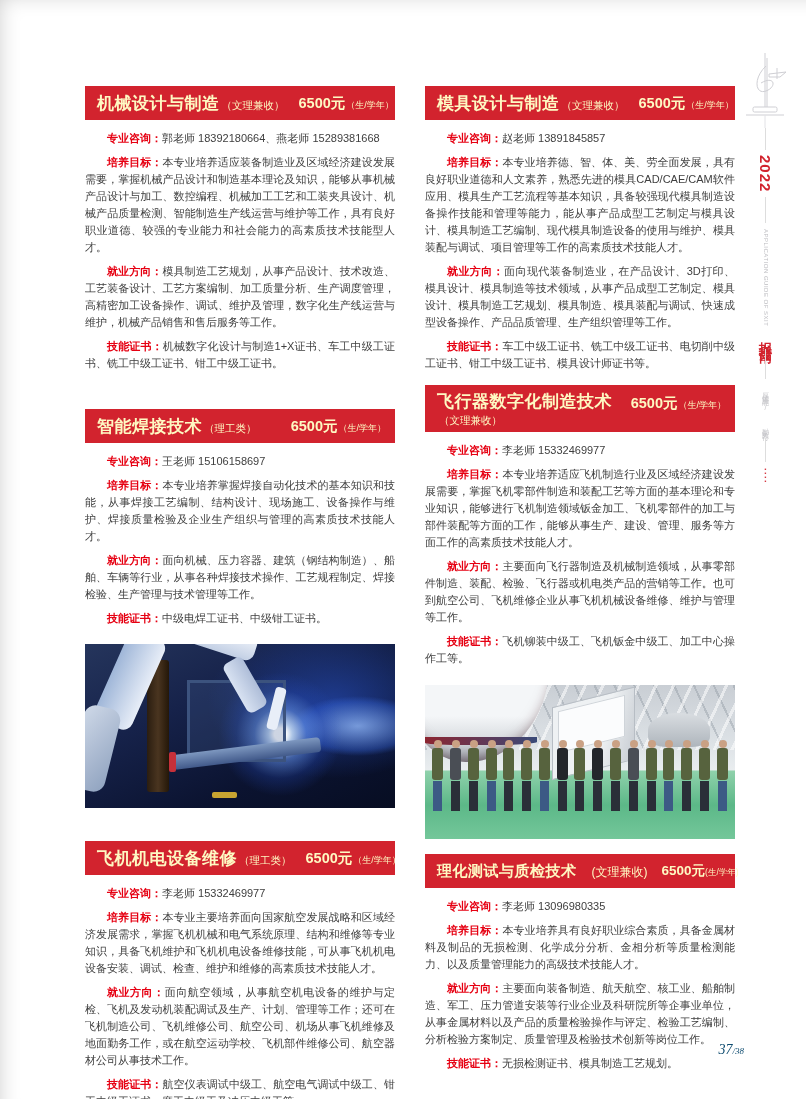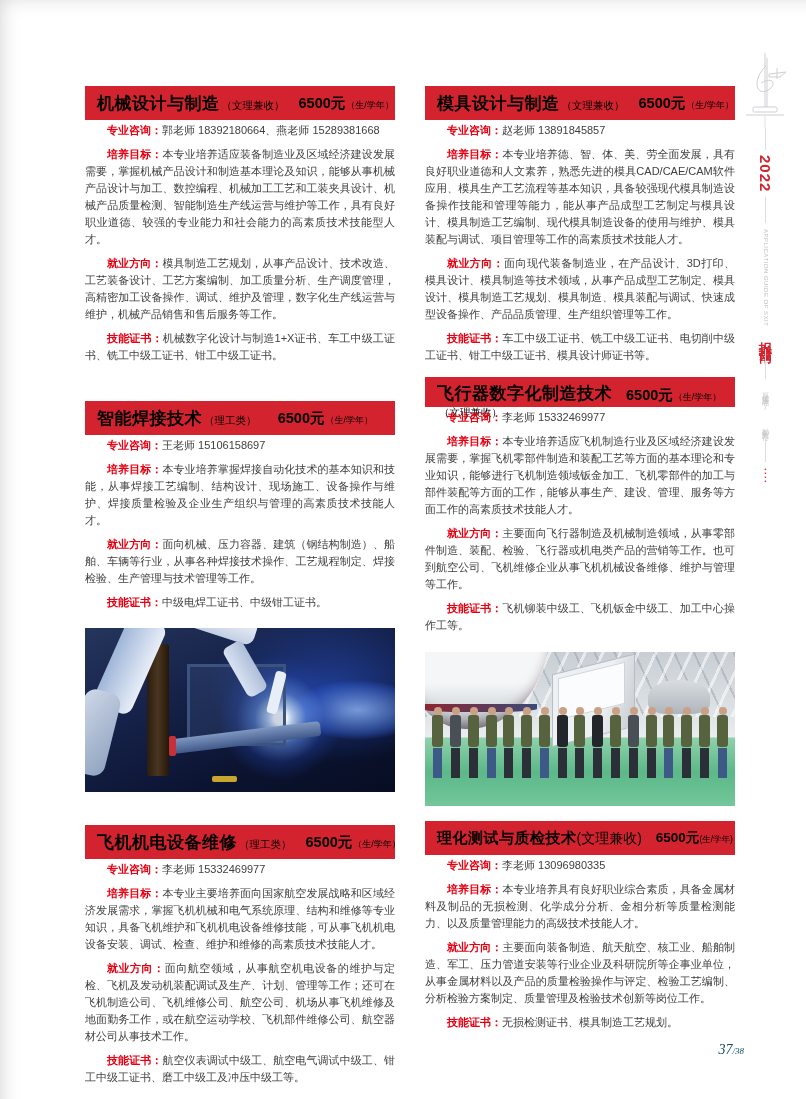--- a/index.html
+++ b/index.html
@@ -4,40 +4,40 @@
 <style>
   html,body{margin:0;padding:0;background:#fff;}
   .page{position:relative;width:806px;height:1099px;background:#fff;overflow:hidden;
         font-family:"Liberation Sans","DejaVu Sans",sans-serif;
         box-shadow:inset 14px 10px 22px -16px rgba(0,0,0,.22);}
   .col{position:absolute;top:86px;width:310px;}
   .col-left{left:85px;}
   .col-right{left:425px;}
 
   
-  .bar{background:#d2232e;color:#000000;display:flex;justify-content:space-between;
-       align-items:center;height:34px;padding:0 22px 0 12px;box-sizing:border-box;}
+  .bar{background:#d2232e;color:#fef9c3;display:flex;justify-content:space-between;
+       align-items:center;height:34px;padding:0 9px 0 12px;box-sizing:border-box;}
   .bar-left{display:flex;align-items:baseline;white-space:nowrap;}
   .bar-title{font-size:17px;font-weight:bold;letter-spacing:.5px;}
   .bar-track{font-size:10.5px;margin-left:2px;}
   .bar-right{white-space:nowrap;display:flex;align-items:baseline;}
   .bar-price{font-size:14.5px;font-weight:bold;margin-left:14px;}
   .bar-unit{font-size:9px;margin-left:1px;}
-  .bar.two-line{height:30px;align-items:flex-start;padding-top:5px;text-align:center;}
+  .bar.two-line{height:47px;align-items:flex-start;padding-top:5px;text-align:center;}
   .bar.two-line .bar-left{flex-direction:column;align-items:flex-start;}
   .bar.two-line .bar-track{margin:1px 0 0 2px;}
   .bar.two-line .bar-right{margin-top:4px;}
   .bar.tight .bar-title{font-size:15px;}
-  .bar.tight .bar-track{font-size:14px;margin-left:0;}
+  .bar.tight .bar-track{font-size:12px;margin-left:15px;}
   .bar.tight .bar-price{font-size:13.5px;}
   .bar.tight .bar-unit{font-size:8.5px;margin-left:0;}
 
   .para{font-size:11px;line-height:17px;color:#404040;text-align:justify;
         text-indent:2em;margin:7px 0 0 0;}
-  .para.first{margin-top:2px;}
+  .para.first{margin-top:10px;}
   .lbl{color:#e60012;font-weight:bold;}
 
   
   .photo{position:relative;width:310px;overflow:hidden;}
   .photo-weld{height:164px;margin-top:17px;
     background:
       radial-gradient(circle at 63% 55%, rgba(255,255,255,.98) 0 6px, rgba(200,225,255,.85) 12px, rgba(110,160,255,.5) 26px, rgba(40,80,200,.25) 44px, rgba(0,0,0,0) 62px),
       radial-gradient(ellipse 90px 40px at 88% 50%, rgba(150,190,255,.75), rgba(60,110,230,.35) 60%, rgba(0,0,0,0) 75%),
       radial-gradient(ellipse 180px 110px at 80% 35%, rgba(35,70,170,.75), rgba(0,0,0,0) 70%),
       linear-gradient(155deg,#25355c 0%,#16224a 35%,#0b1330 70%,#070d22 100%);}

